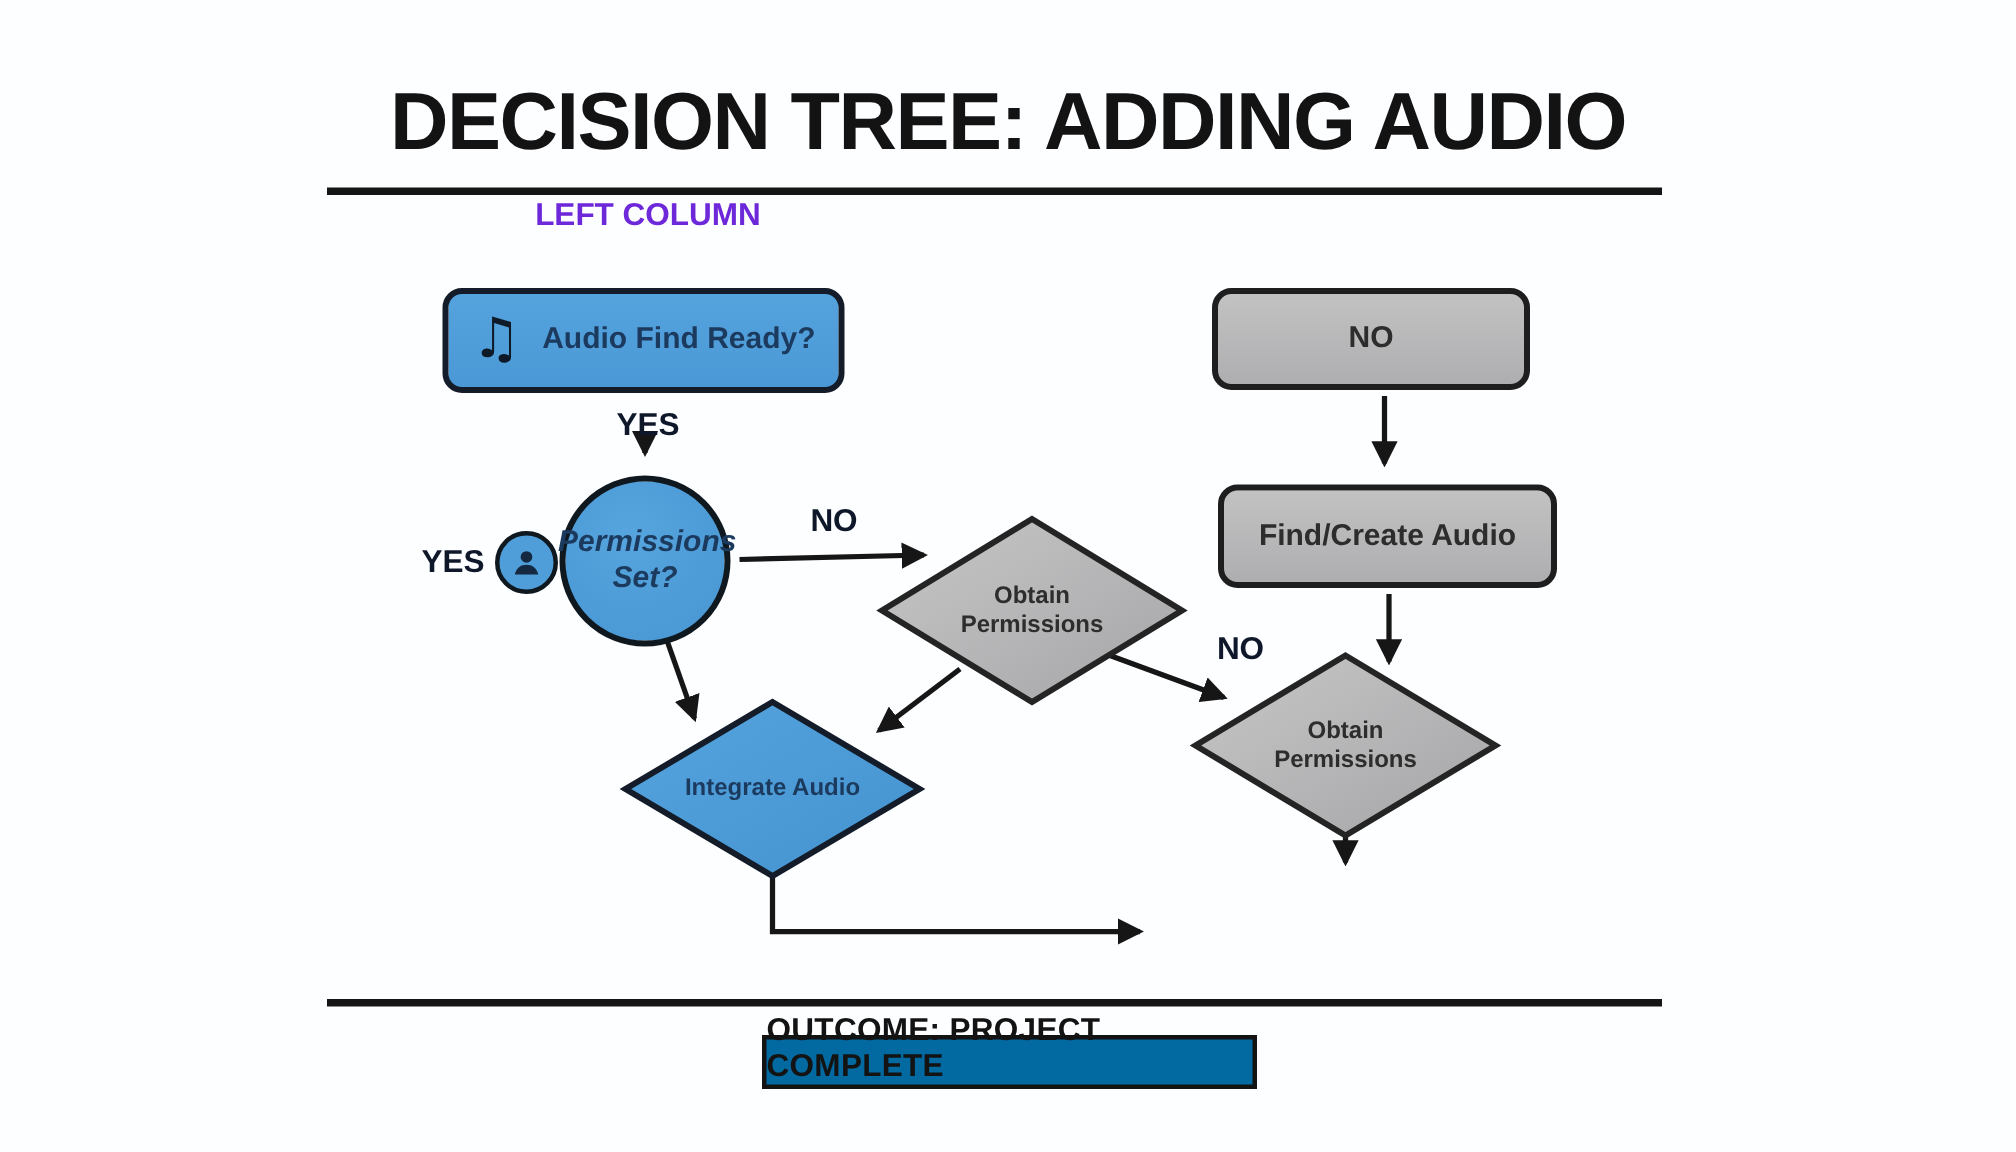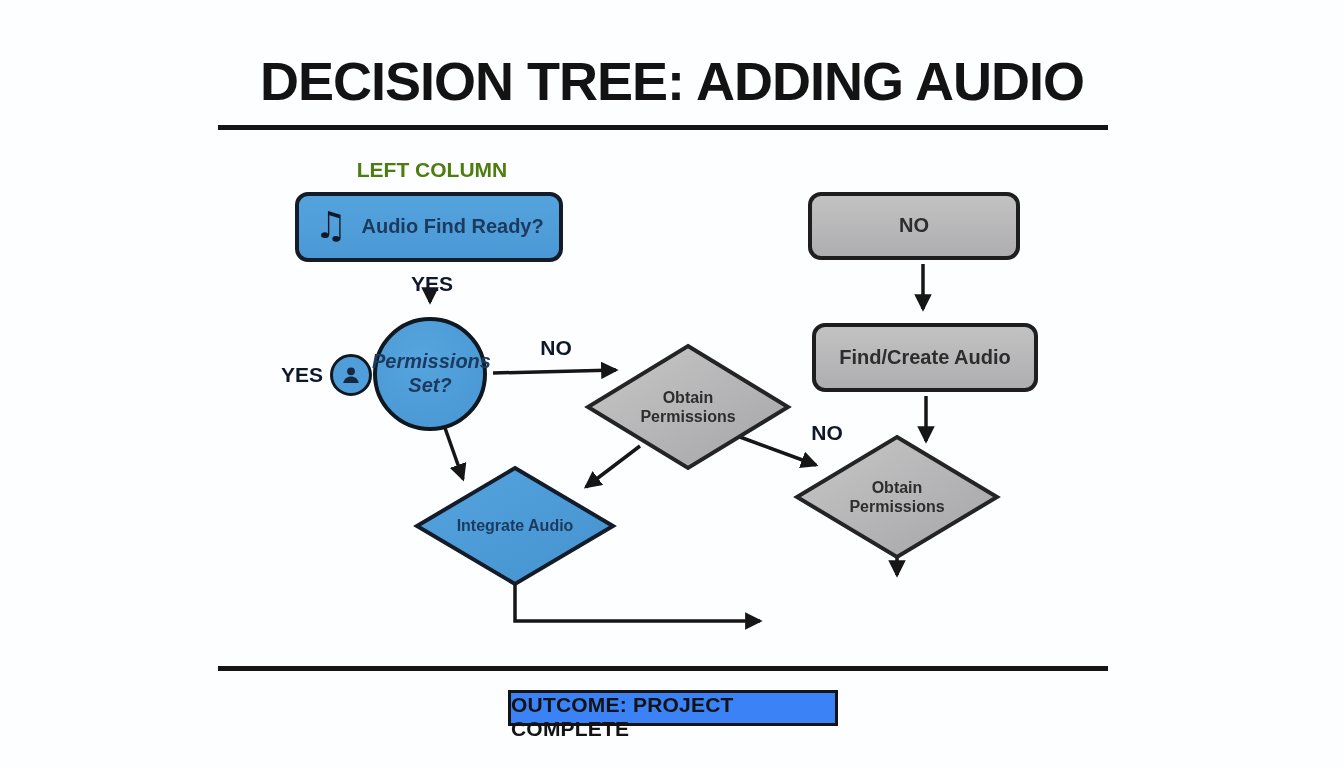--- a/index.html
+++ b/index.html
@@ -30,26 +30,26 @@
     left: 218px;
     width: 890px;
     height: 5px;
     background: #151515;
   }
   .divider.top { top: 125px; }
   .divider.bottom { top: 666px; }
 
   .col-header {
     position: absolute;
-    top: 158px;
+    top: 132px;
     width: 300px;
     text-align: center;
     font-size: 21px;
     font-weight: bold;
-    color: #4d7c0f;
+    color: #6d28d9;
   }
   .col-header.left { left: 282px; }
   .col-header.right { left: 757px; }
 
   .layer {
     position: absolute;
     left: 0; top: 0;
     width: 1344px; height: 768px;
   }
 
@@ -138,23 +138,23 @@
   .fl-yes-top  { left: 402px; top: 272px; width: 60px; }
   .fl-yes-left { left: 277px; top: 363px; width: 50px; }
   .fl-no-mid   { left: 531px; top: 336px; width: 50px; }
   .fl-no-right { left: 802px; top: 421px; width: 50px; }
 
   .outcome-box {
     position: absolute;
     left: 508px; top: 690px;
     width: 330px; height: 36px;
     border: 3px solid #131313;
-    background: #3b82f6;
-    display: flex;
-    align-items: flex-start;
+    background: #0369a1;
+    display: flex;
+    align-items: flex-end;
     justify-content: center;
     font-size: 21px;
     font-weight: bold;
     color: #131313;
     letter-spacing: 0.2px;
   }
 </style>
 </head>
 <body>
 

